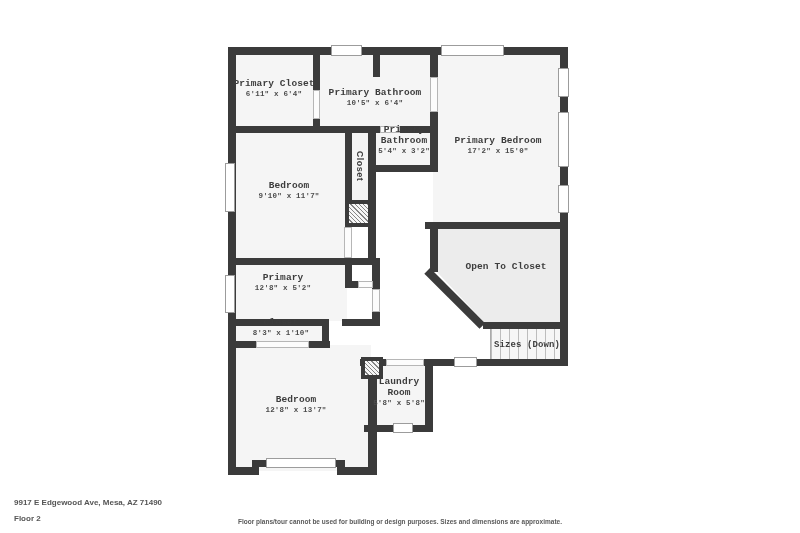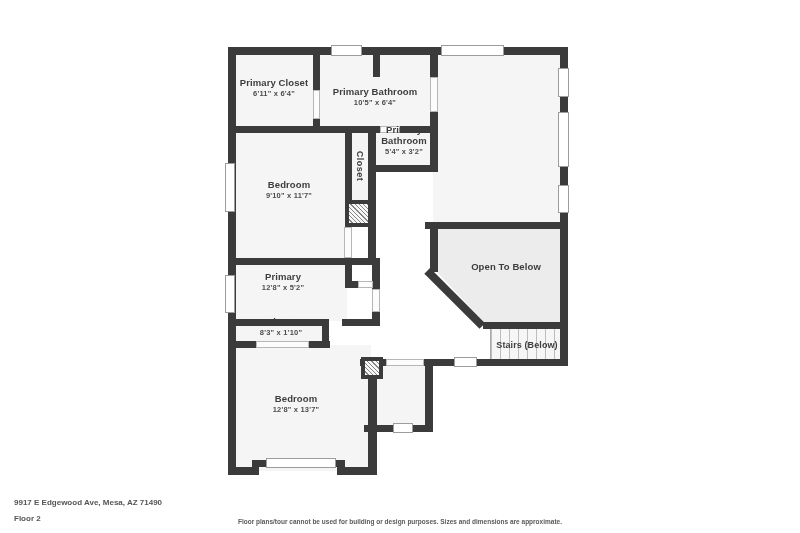--- a/index.html
+++ b/index.html
@@ -10,21 +10,21 @@
   .w{position:absolute;background:#3b3b3b;z-index:2;}
   .win{position:absolute;background:#ffffff;border:1px solid #9c9c9c;box-sizing:border-box;z-index:3;}
   .door{position:absolute;background:#fcfcfc;border:1px solid #b6b6b6;box-sizing:border-box;z-index:3;}
   .hatch{position:absolute;border:4px solid #3b3b3b;box-sizing:border-box;z-index:3;
          background:repeating-linear-gradient(45deg,#f7f7f7 0 2px,#858585 2px 3px);}
   .openbelow{position:absolute;background:#ececec;z-index:1;
          clip-path:polygon(0 0,100% 0,100% 100%,39.4% 100%,0 44.8%);}
   .stairs{position:absolute;background:#f6f6f6;z-index:1;border-left:1px solid #ababab;
          background-image:repeating-linear-gradient(90deg,#bdbdbd 0 1px,transparent 1px 9px);}
   .room-label{position:absolute;transform:translate(-50%,-50%);text-align:center;z-index:4;
-         color:#3d3d3d;white-space:nowrap;}
+         color:#3d3d3d;white-space:nowrap;font-family:Liberation Mono, monospace;}
   .room-label .nm{display:block;font-weight:700;font-size:9.5px;line-height:1.18;letter-spacing:.1px;}
   .room-label .dm{display:block;font-weight:700;font-size:7.5px;color:#4c4c4c;margin-top:1px;letter-spacing:.2px;}
   .room-label.wrap{white-space:normal;}
   .vlabel{position:absolute;transform:translate(-50%,-50%);z-index:4;color:#3d3d3d;
          font-weight:700;font-size:9px;writing-mode:vertical-rl;letter-spacing:.5px;}
   .footer-line{position:absolute;color:#555555;font-weight:700;}
   #address{left:14px;top:498px;font-size:8px;}
   #floorlabel{left:14px;top:514px;font-size:8px;}
   #disclaimer{left:0;right:0;top:518px;text-align:center;font-size:6.5px;color:#5a5a5a;font-weight:700;}
 </style>
@@ -116,39 +116,47 @@
   </div>
   <div class="room-label" style="left:375px;top:97px;">
     <span class="nm">Primary Bathroom</span>
     <span class="dm">10'5" x 6'4"</span>
   </div>
   <div class="room-label wrap" style="left:404px;top:140px;width:58px;">
     <span class="nm">Primary Bathroom</span>
     <span class="dm">5'4" x 3'2"</span>
   </div>
   <div class="vlabel" style="left:360px;top:166px;">Closet</div>
+  <div class="room-label" style="left:498px;top:145px;">
+    <span class="nm">Primary Bedroom</span>
+    <span class="dm">17'2" x 15'0"</span>
+  </div>
   <div class="room-label" style="left:289px;top:190px;">
     <span class="nm">Bedroom</span>
     <span class="dm">9'10" x 11'7"</span>
   </div>
   <div class="room-label" style="left:506px;top:267px;">
-    <span class="nm">Open To Below</span>
+    <span class="nm">Open To Closet</span>
   </div>
   <div class="room-label" style="left:283px;top:282px;">
     <span class="nm">Primary</span>
     <span class="dm">12'8" x 5'2"</span>
   </div>
   <div class="room-label" style="left:281px;top:327px;">
     <span class="nm">Closet</span>
     <span class="dm">8'3" x 1'10"</span>
   </div>
   <div class="room-label" style="left:527px;top:345px;">
-    <span class="nm" style="font-size:9px;">Stairs (Below)</span>
+    <span class="nm" style="font-size:9px;">Sizes (Down)</span>
   </div>
   <div class="room-label" style="left:296px;top:404px;">
     <span class="nm">Bedroom</span>
     <span class="dm">12'8" x 13'7"</span>
+  </div>
+  <div class="room-label wrap" style="left:399px;top:392px;width:56px;">
+    <span class="nm">Laundry Room</span>
+    <span class="dm">5'8" x 5'8"</span>
   </div>
 </div>
 
 <div class="footer-line" id="address">9917 E Edgewood Ave, Mesa, AZ 71490</div>
 <div class="footer-line" id="floorlabel">Floor 2</div>
 <div class="footer-line" id="disclaimer">Floor plans/tour cannot be used for building or design purposes. Sizes and dimensions are approximate.</div>
 
 </body></html>

